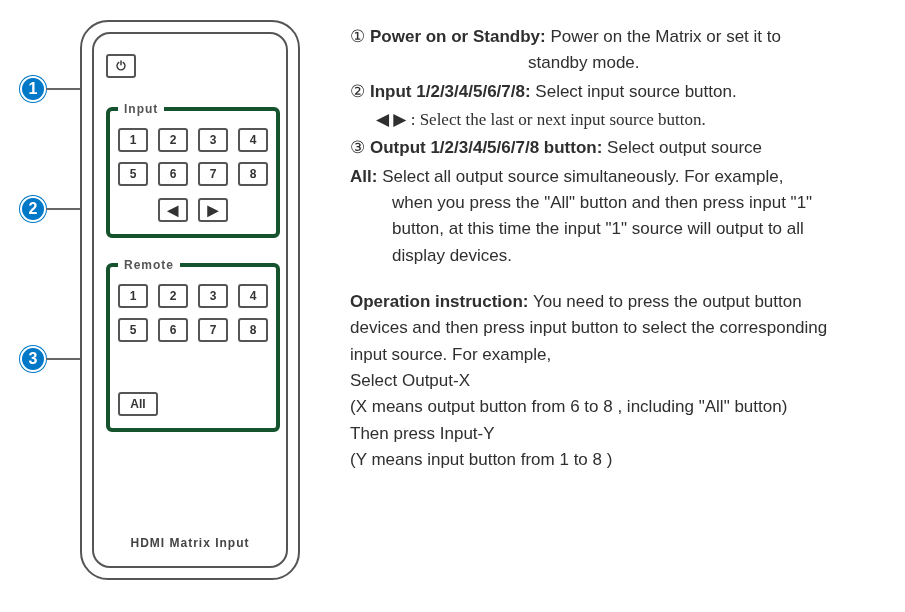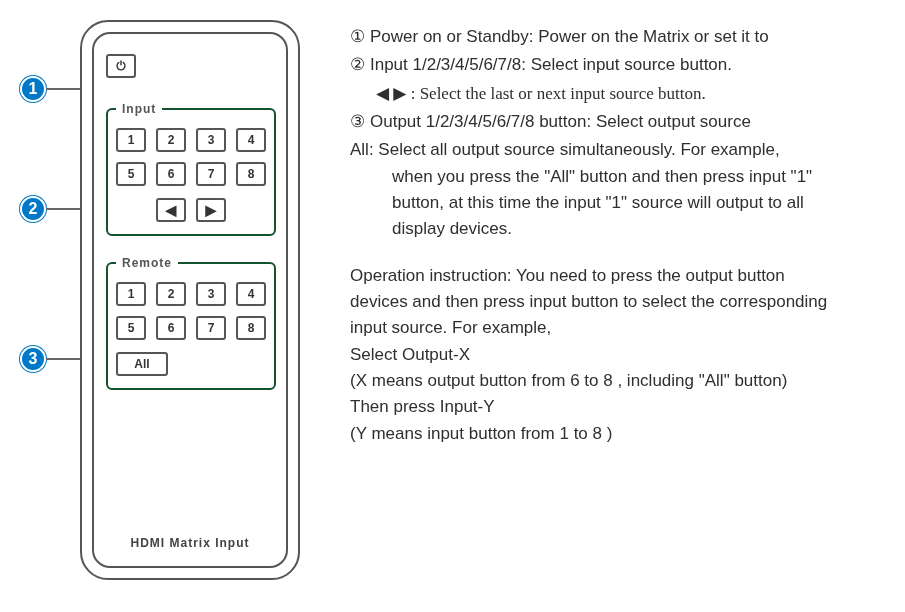--- a/index.html
+++ b/index.html
@@ -72,24 +72,25 @@
     border-radius: 3px;
     background: #fff;
     display: inline-flex;
     align-items: center;
     justify-content: center;
     font-size: 12px;
     font-weight: bold;
     color: #333;
   }
   .btn-wide {
-    width: 52px;
+    width: 40px;
+    margin-top: 38px;
   }
   fieldset.group {
-    border: 2px solid #14532d;
+    border: 4px solid #14532d;
     border-radius: 6px;
     padding: 12px 8px 12px 8px;
     margin: 0 0 20px 0;
   }
   fieldset.group legend {
     font-size: 12px;
     font-weight: bold;
     color: #555;
     padding: 0 6px;
     letter-spacing: 1px;
@@ -124,21 +125,21 @@
     line-height: 1.55;
     color: #2f2f2f;
     padding-top: 4px;
   }
   .item {
     margin-bottom: 2px;
   }
   .num {
     display: inline;
   }
-  .bold { font-weight: normal; }
+  .bold { font-weight: bold; }
   .indent { padding-left: 178px; display:block;}
   .indent-small { padding-left: 42px; display:block; }
   .para { margin-top: 20px; }
   .tri {
     font-size: 14px;
   }
 </style>
 </head>
 <body>
 
@@ -207,20 +208,21 @@
       </div>
     </div>
   </div>
 
   <div class="right">
 
     <div class="item">
       <span class="num">①</span>
       <span class="bold">Power on or Standby:</span>
       <span> Power on the Matrix or set it to</span>
+      <span class="indent">standby mode.</span>
     </div>
 
     <div class="item">
       <span class="num">②</span>
       <span class="bold">Input 1/2/3/4/5/6/7/8:</span>
       <span> Select input source button.</span>
     </div>
 
     <div class="item" style="padding-left:26px;font-family:Liberation Serif, serif;">
       <span>◀  ▶</span>

